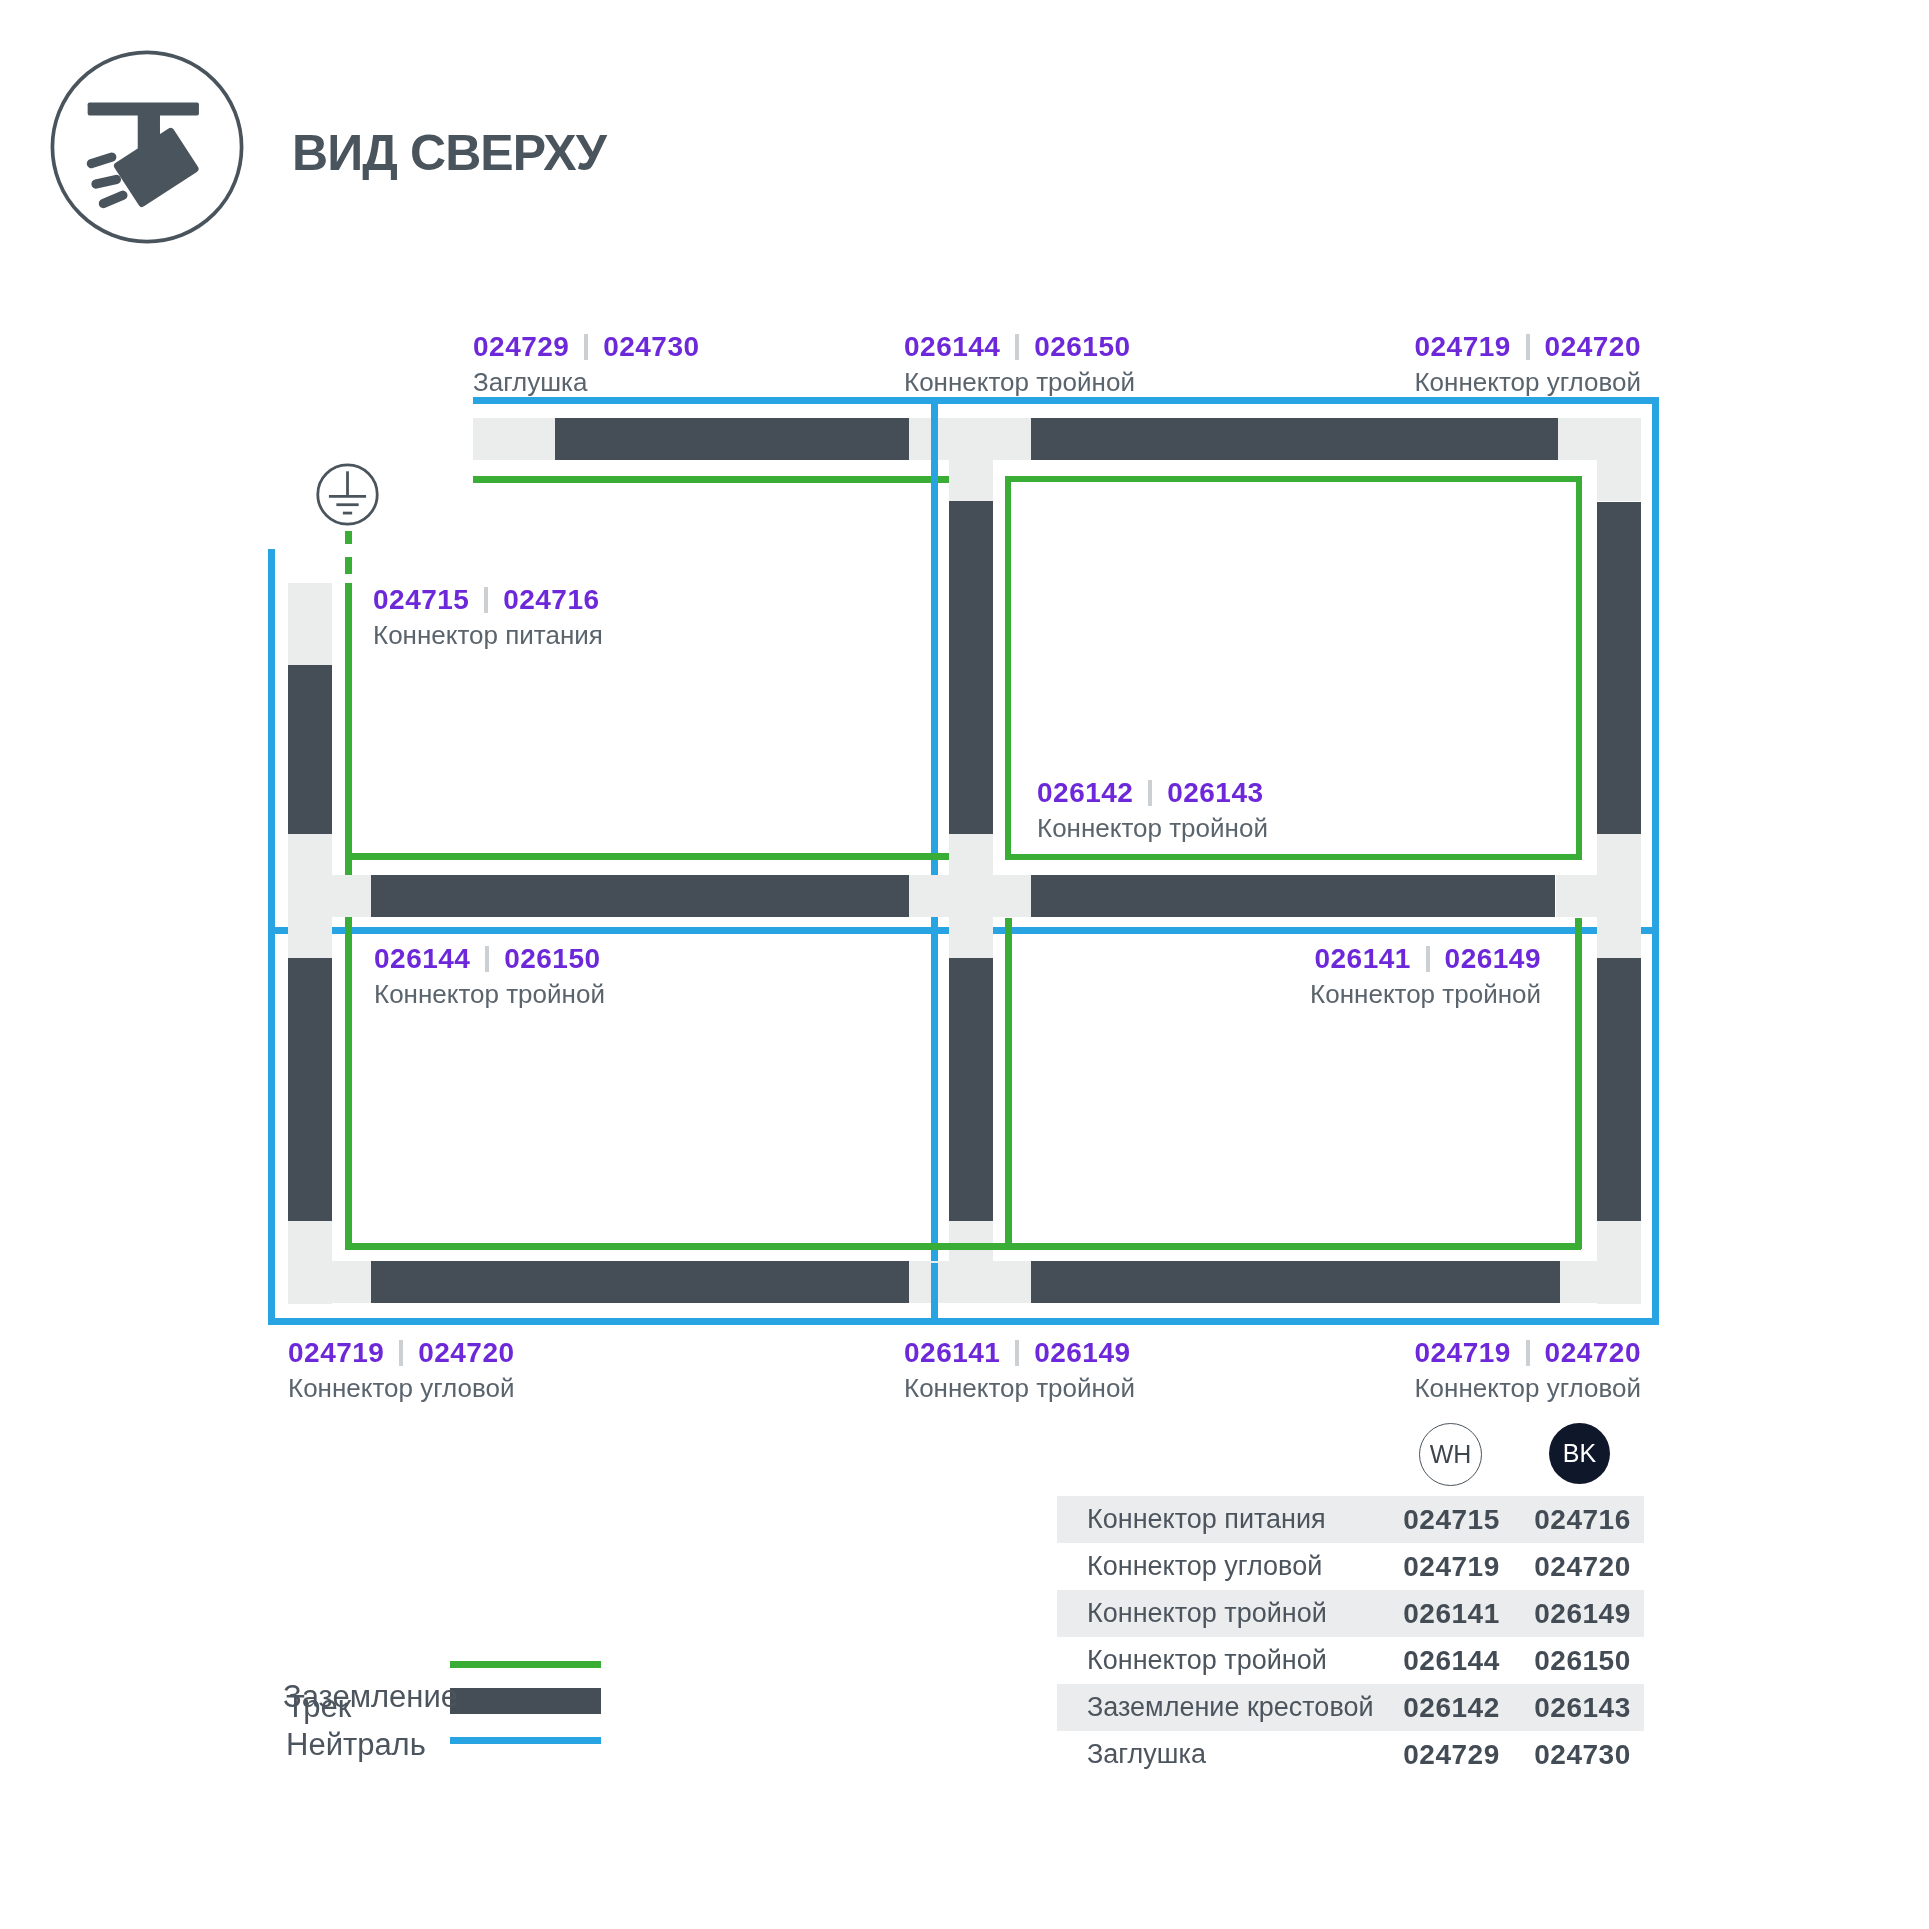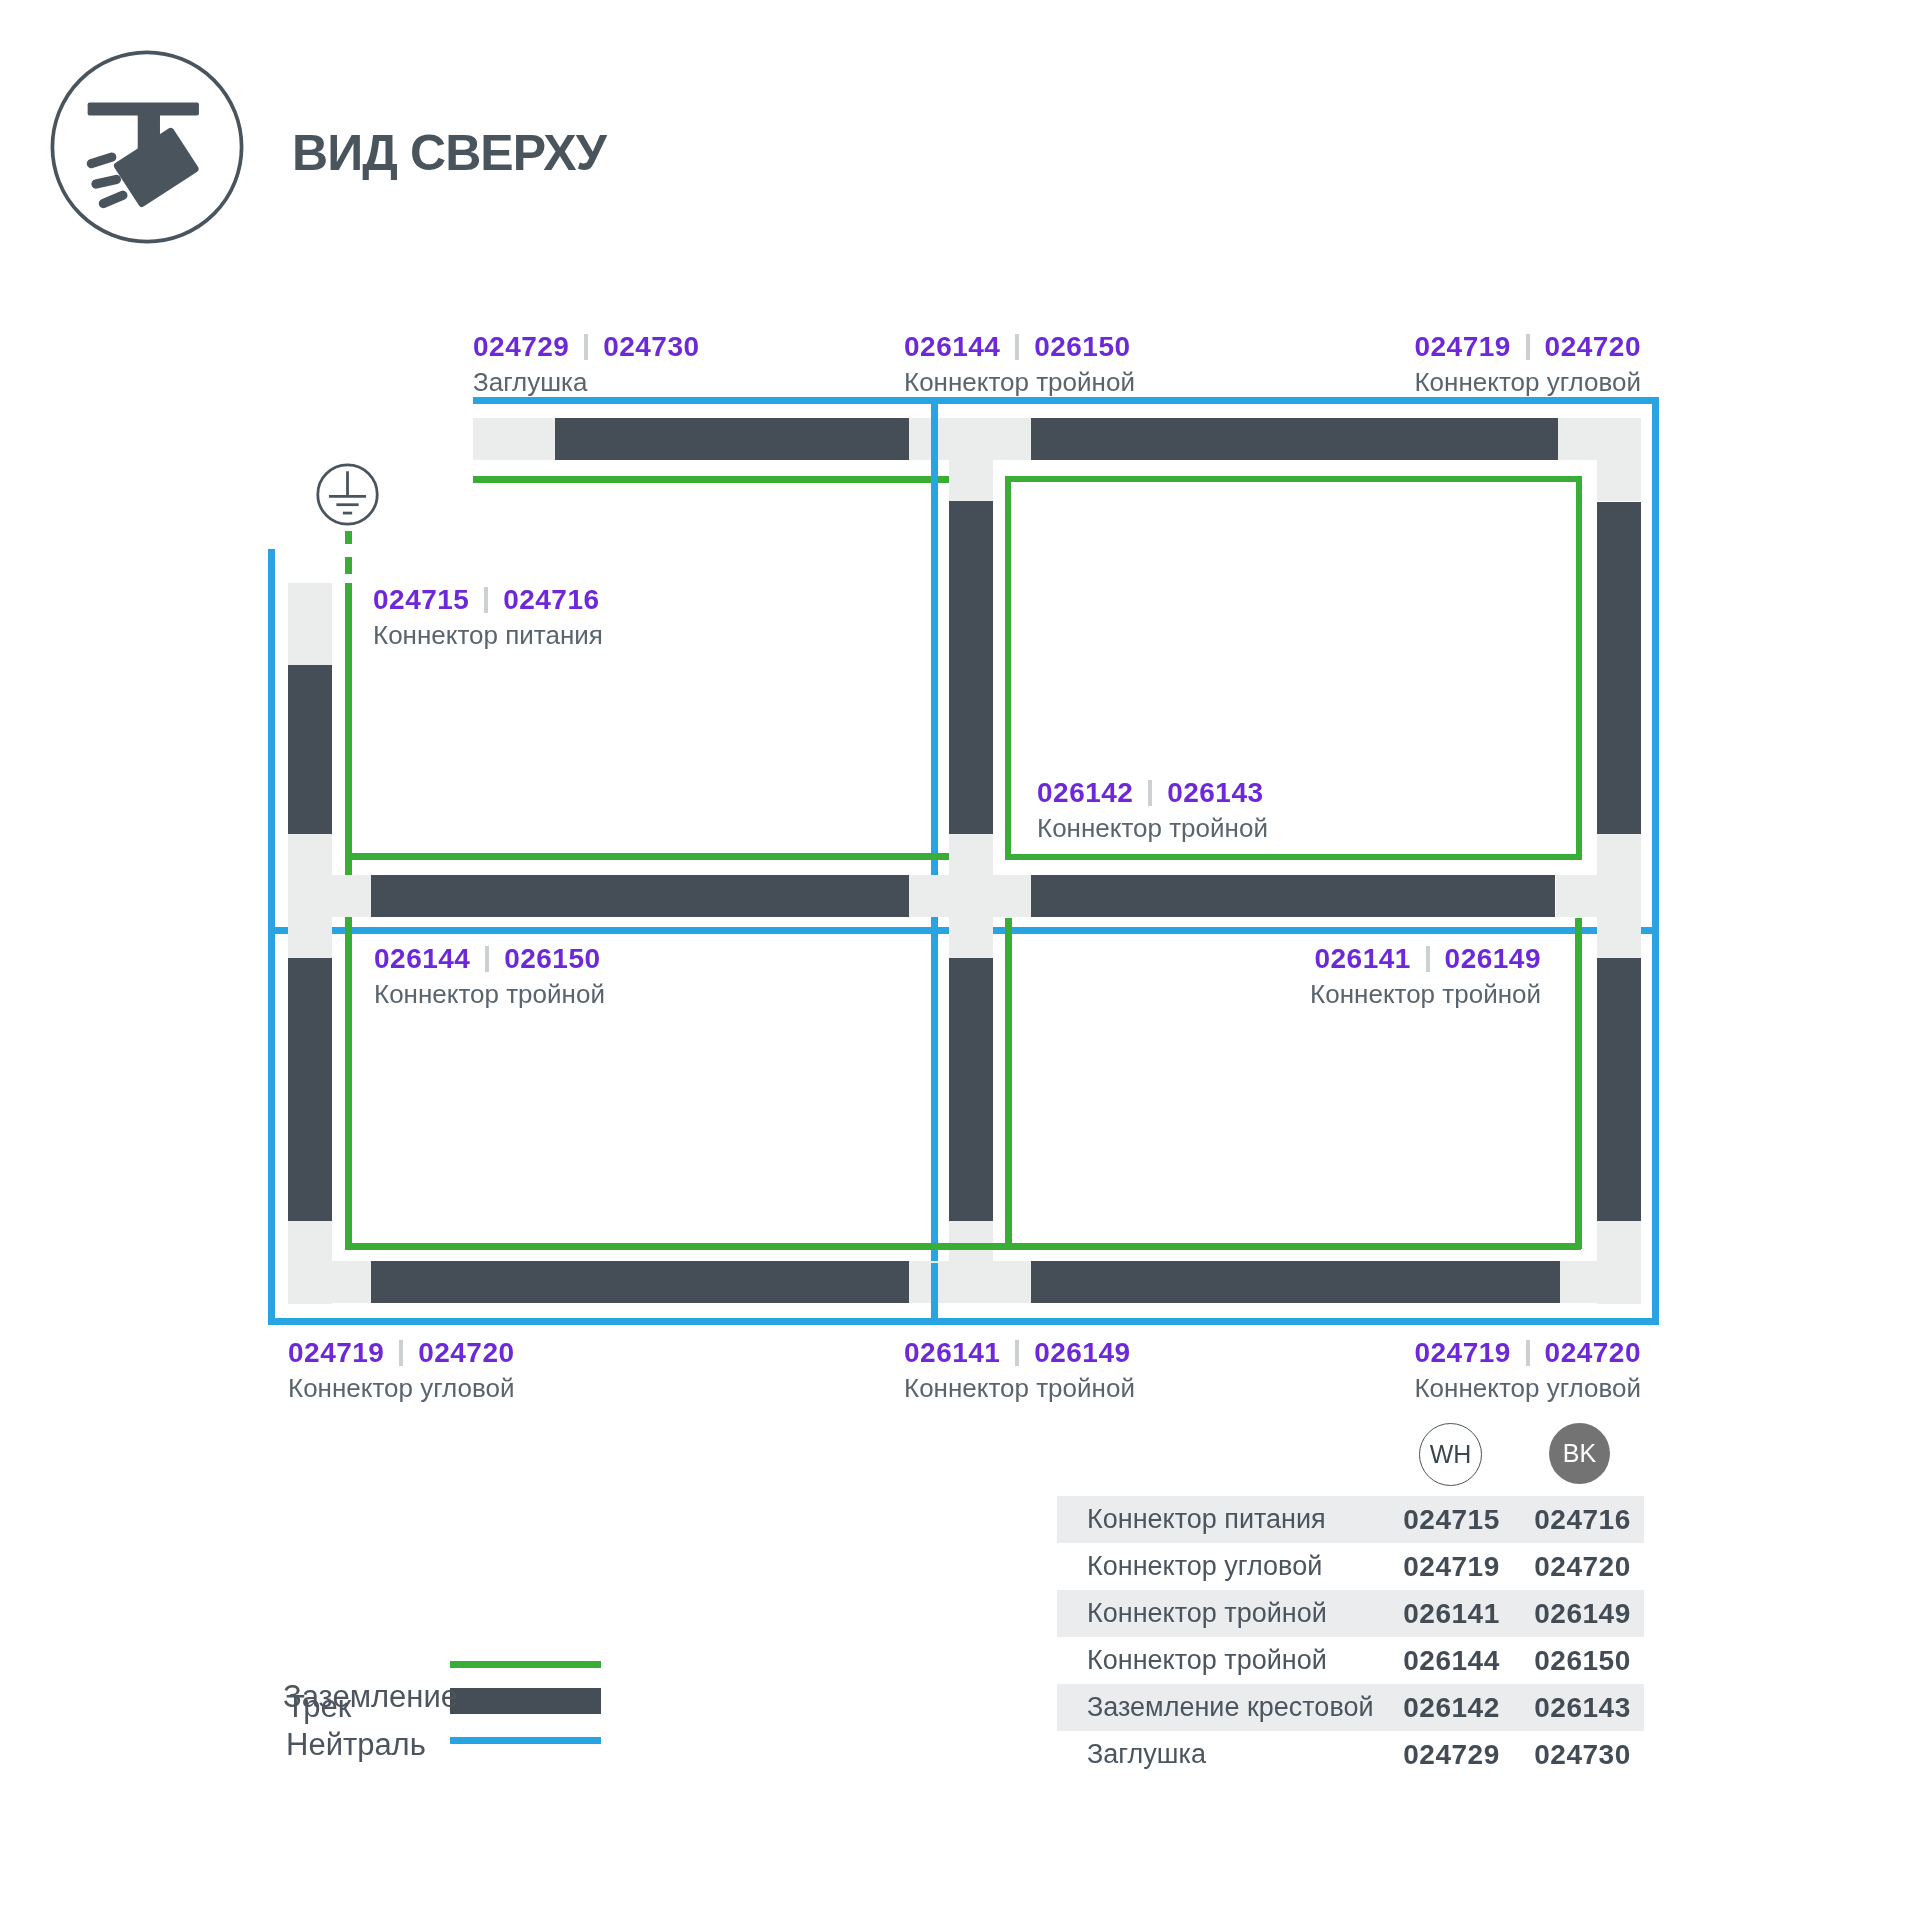--- a/index.html
+++ b/index.html
@@ -25,21 +25,21 @@
   .lbl.right{text-align:right;}
   .sep{display:inline-block;width:3.7px;height:26px;background:#ccd0d2;margin:0 15px;vertical-align:-3.7px;}
   
   .title{position:absolute;left:292px;top:124px;font-size:50px;font-weight:bold;color:#4a545c;letter-spacing:-0.9px;z-index:4;}
   
   .legend-label{position:absolute;font-size:31px;color:#4c555e;z-index:4;}
   
   .vcircle{position:absolute;width:61px;height:61px;border-radius:50%;z-index:4;
     display:flex;align-items:center;justify-content:center;font-size:25px;}
   .vcircle.wh{border:1.9px solid #4a545c;background:#fff;color:#3d464e;}
-  .vcircle.bk{background:#737373;color:#ffffff;}
+  .vcircle.bk{background:#0f172a;color:#ffffff;}
   
   .tbl{position:absolute;left:1057px;top:1496px;width:587px;z-index:4;}
   .tbl .row{display:flex;align-items:center;height:47px;}
   .tbl .row.band{background:#ebeced;}
   .tbl .nm{width:325px;padding-left:30px;box-sizing:border-box;font-size:27px;color:#4c555e;white-space:nowrap;}
   .tbl .num{width:139px;text-align:center;font-size:28px;font-weight:bold;color:#434c55;letter-spacing:0.5px;}
   .tbl .num.bk{width:123px;}
 </style>
 </head>
 <body>

